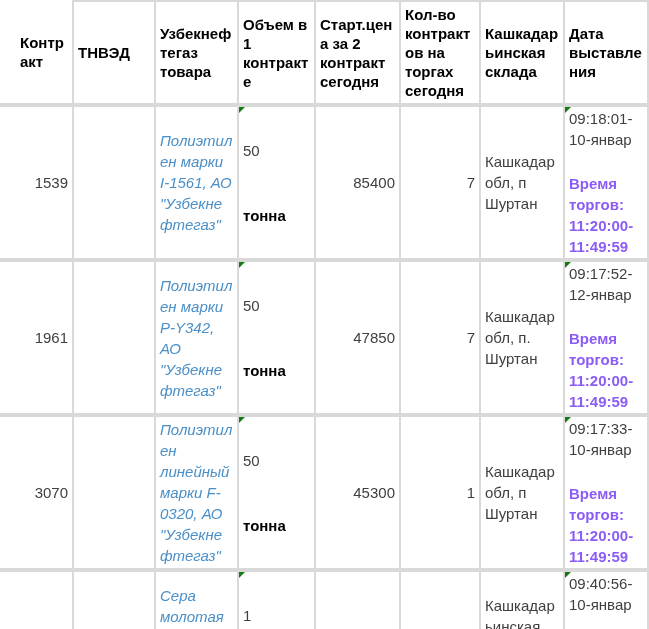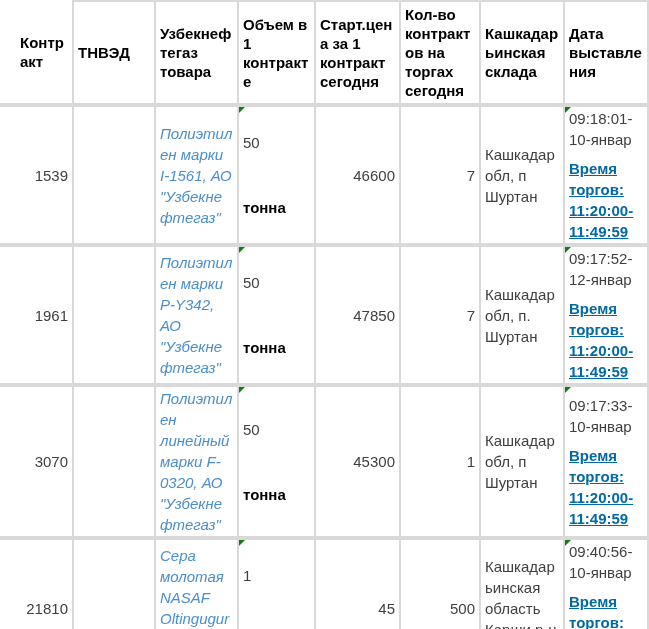--- a/index.html
+++ b/index.html
@@ -67,23 +67,22 @@
   }
   td.c-date {
     position: relative;
     vertical-align: top;
     padding-top: 2px;
     padding-left: 3px;
     line-height: 20px;
   }
   .torg {
     font-weight: bold;
-    color: #0369a1;
-    margin-top: 8px;
-    text-decoration: underline;
+    color: #8b5cf6;
+    margin-top: 23px;
   }
   .flag {
     position: absolute;
     top: 0;
     left: 0;
     width: 0;
     height: 0;
     border-top: 6px solid #157a15;
     border-right: 6px solid transparent;
   }
@@ -101,37 +100,37 @@
     <col style="width:80px">
     <col style="width:84px">
     <col style="width:84px">
   </colgroup>
   <thead>
     <tr>
       <th class="no-top">Контракт</th>
       <th>ТНВЭД</th>
       <th>Узбекнефтегаз товара</th>
       <th>Объем в 1 контракте</th>
-      <th>Старт.цена за 1 контракт сегодня</th>
+      <th>Старт.цена за 2 контракт сегодня</th>
       <th>Кол-во контрактов на торгах сегодня</th>
       <th>Кашкадарьинская склада</th>
       <th>Дата выставления</th>
     </tr>
   </thead>
   <tbody>
       <tr>
   <td class="num">1539</td>
   <td></td>
   <td class="c-product"><a class="link">Полиэтилен марки I-1561, АО "Узбекнефтегаз"</a></td>
   <td class="c-volume">
           <span class="flag"></span>
           <div class="vol-num">50</div>
           <div class="vol-unit">тонна</div>
         </td>
-  <td class="num">46600</td>
+  <td class="num">85400</td>
   <td class="num">7</td>
   <td>Кашкадар обл, п Шуртан</td>
   <td class="c-date">
           <span class="flag"></span>
           <div class="listed">09:18:01-10-январ</div>
           <div class="torg"><span>Время торгов:</span> <span>11:20:00-11:49:59</span></div>
         </td>
       </tr>
       <tr>
   <td class="num">1961</td>

